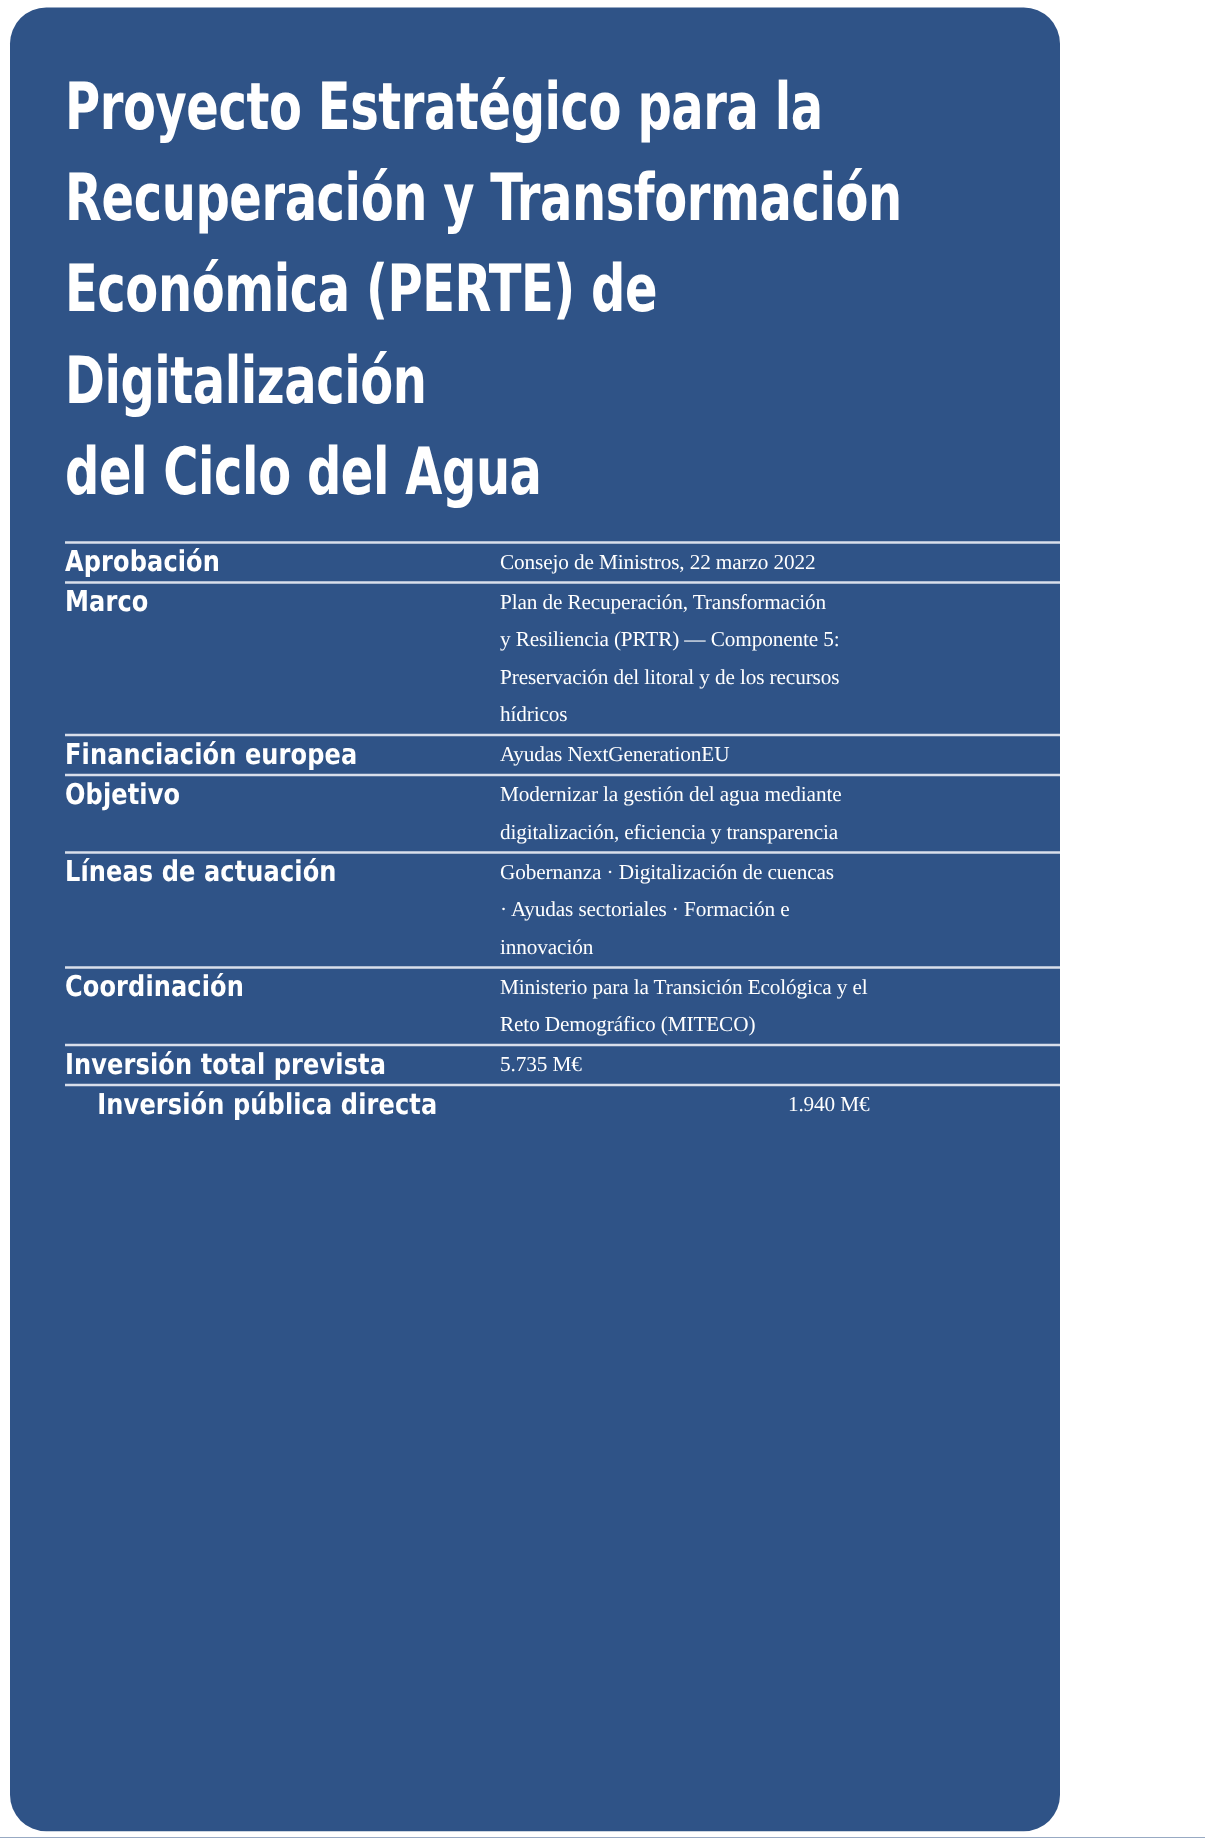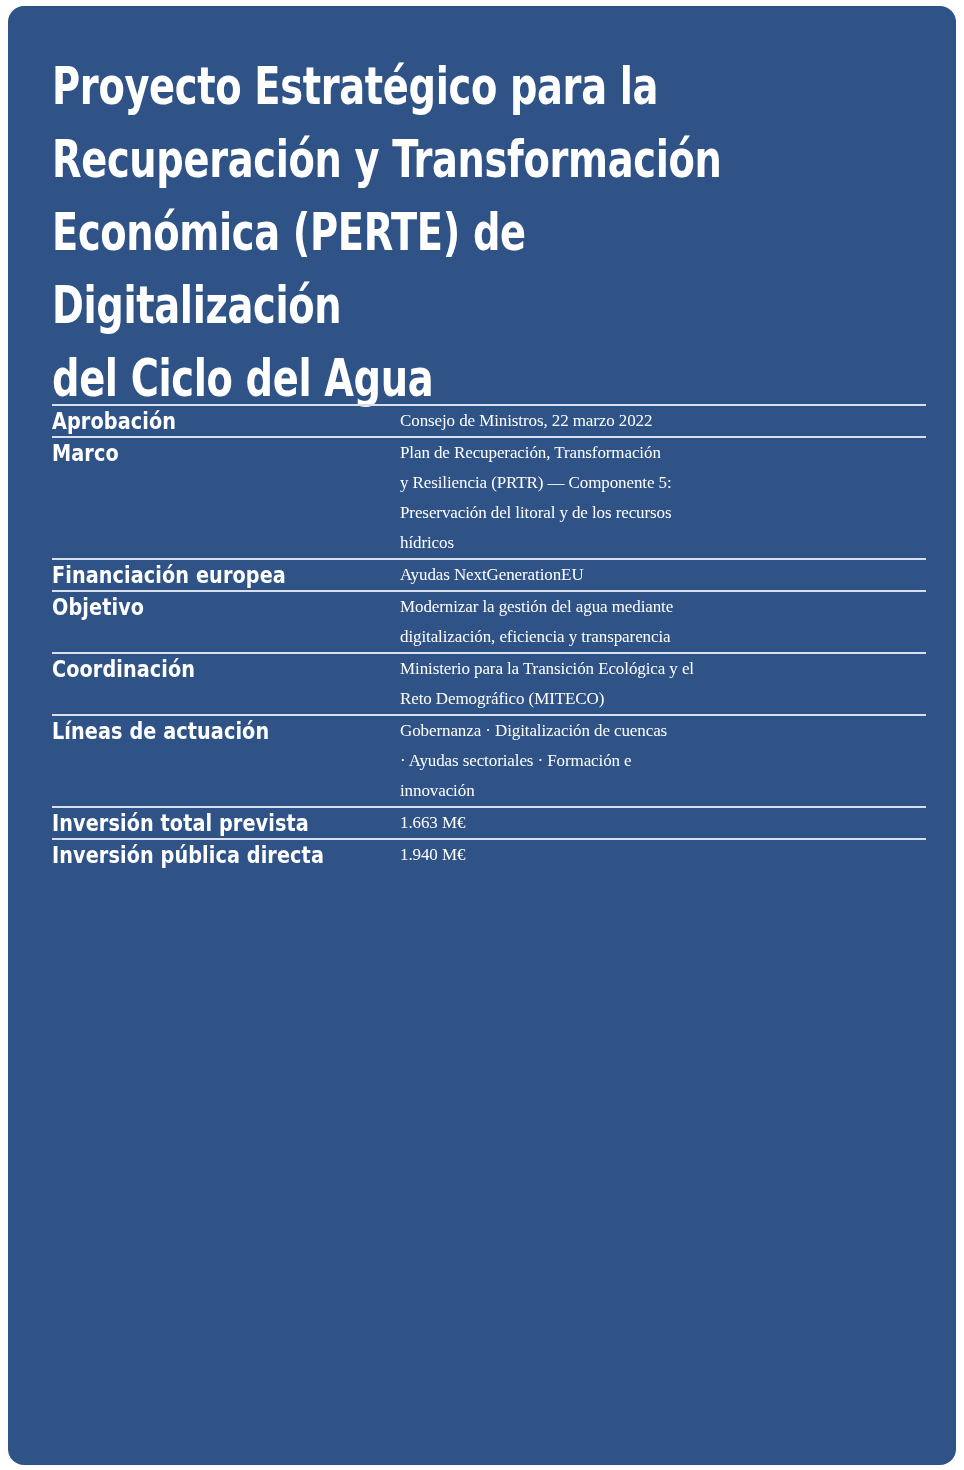--- a/index.html
+++ b/index.html
@@ -14,24 +14,24 @@
     font-family: "Liberation Sans", "DejaVu Sans", sans-serif;
     -webkit-font-smoothing: antialiased;
     overflow: hidden;
   }
 
   
   #card {
     position: absolute;
     left: 8px;
     top: 6px;
-    width: 948px;
+    width: 840px;
     height: 1459px;
     background: #2f5387;
-    border-radius: 16px;
+    border-radius: 29px;
     box-sizing: border-box;
     overflow: hidden;
   }
 
   
   #title {
     position: absolute;
     left: 44px;
     top: 44px;
     width: 830px;
@@ -44,21 +44,21 @@
     letter-spacing: -0.4px;
     transform: scaleX(0.82);
     transform-origin: left top;
     white-space: pre-line;
   }
 
   
   #spec-table {
     position: absolute;
     left: 44px;
-    top: 398px;
+    top: 427px;
     width: 874px;
     border-collapse: collapse;
     table-layout: fixed;
   }
   #spec-table col.c-label { width: 348px; }
   #spec-table col.c-value { width: 526px; }
 
   #spec-table tr {
     border-top: 2px solid #d9dfeb;
   }
@@ -121,34 +121,34 @@
         <tr style="border-top: 2px solid rgb(217, 223, 235);">
           <td class="cell-label">Financiación europea</td>
           <td class="cell-value">Ayudas NextGenerationEU</td>
         </tr>
         <tr style="border-top: 2px solid rgb(217, 223, 235); margin-left: 12px;">
           <td class="cell-label">Objetivo</td>
           <td class="cell-value">Modernizar la gestión del agua mediante
 digitalización, eficiencia y transparencia</td>
         </tr>
         <tr style="border-top: 2px solid rgb(217, 223, 235);">
-          <td class="cell-label">Coordinación</td>
-          <td class="cell-value">Ministerio para la Transición Ecológica y el
-Reto Demográfico (MITECO)</td>
-        </tr>
-        <tr style="border-top: 2px solid rgb(217, 223, 235);">
           <td class="cell-label">Líneas de actuación</td>
           <td class="cell-value">Gobernanza · Digitalización de cuencas
 · Ayudas sectoriales · Formación e
 innovación</td>
         </tr>
         <tr style="border-top: 2px solid rgb(217, 223, 235);">
-          <td class="cell-label">Inversión total prevista</td>
-          <td class="cell-value">1.663 M€</td>
+          <td class="cell-label">Coordinación</td>
+          <td class="cell-value">Ministerio para la Transición Ecológica y el
+Reto Demográfico (MITECO)</td>
         </tr>
         <tr style="border-top: 2px solid rgb(217, 223, 235);">
+          <td class="cell-label">Inversión total prevista</td>
+          <td class="cell-value">5.735 M€</td>
+        </tr>
+        <tr style="border-top: 2px solid rgb(217, 223, 235); text-align: center;">
           <td class="cell-label">Inversión pública directa</td>
           <td class="cell-value">1.940 M€</td>
         </tr>
       </tbody>
   </table>
 
 </div>
 
 </body></html>

